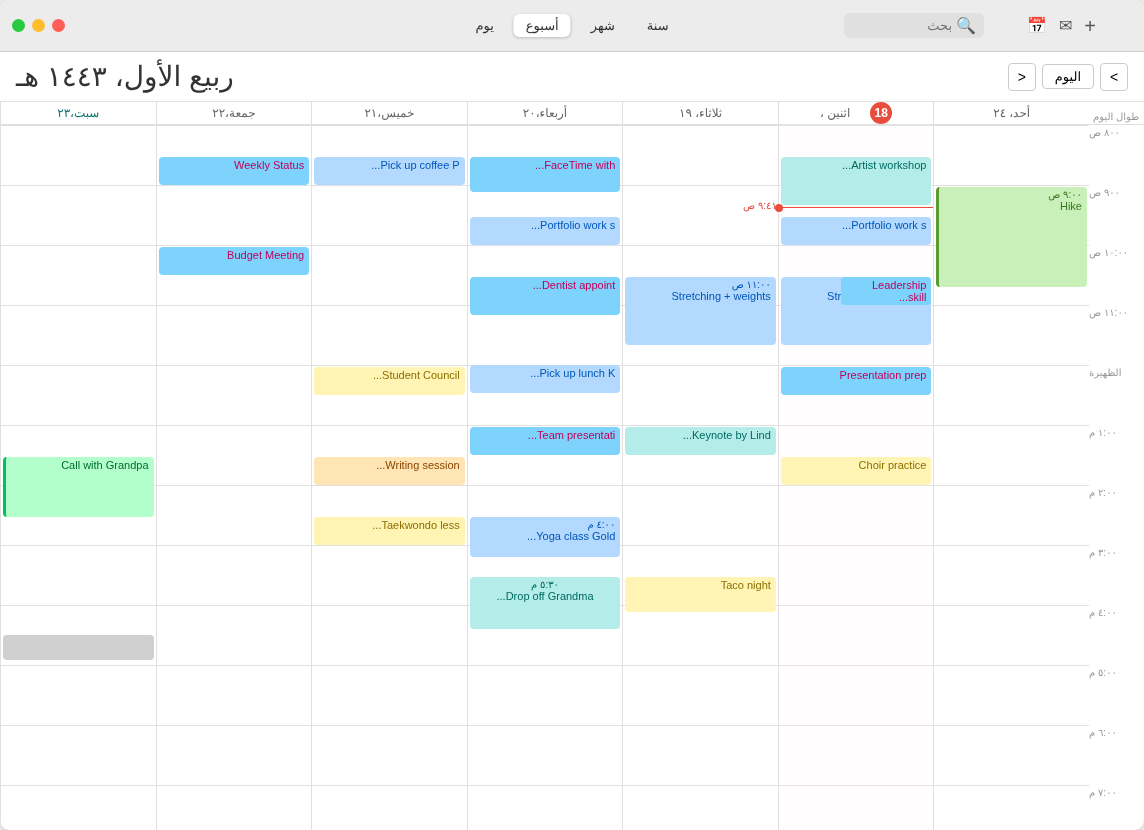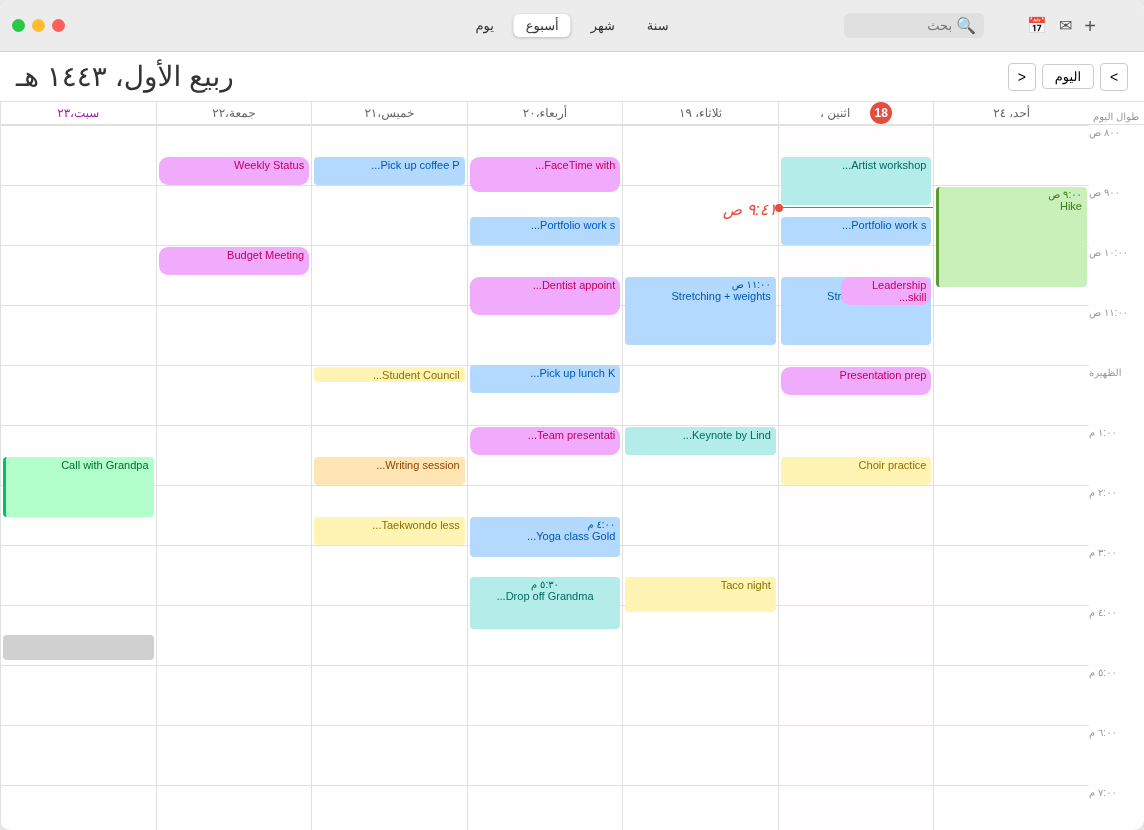--- a/index.html
+++ b/index.html
@@ -214,21 +214,21 @@
       border-radius: 4px;
       padding: 2px 5px;
       font-size: 11px;
       font-weight: 500;
       overflow: hidden;
       cursor: pointer;
       left: 2px;
       right: 2px;
     }
 
-    .event-pink { background: #f0abfc; color: #c0005a; border-radius: 9px; }
+    .event-pink { background: #7dd3fc; color: #c0005a; }
     .event-blue { background: #b3d9ff; color: #0057b8; }
     .event-teal { background: #b3ece8; color: #006b60; }
     .event-green-light { background: #c8f0b8; color: #3a7a20; }
     .event-yellow { background: #fff4b3; color: #8a7000; }
     .event-orange { background: #ffe5b3; color: #8a4500; }
     .event-green-dark { background: #b3ffcc; color: #006b30; border-left: 3px solid #00c060; }
   </style>
 </head>
 <body>
 
@@ -291,21 +291,21 @@
           <div class="day-header">
             <span style="font-size:12px; color:#666;">أربعاء،٢٠</span>
           </div>
           <div class="day-header">
             <span style="font-size:12px; color:#666;">خميس،٢١</span>
           </div>
           <div class="day-header">
             <span style="font-size:12px; color:#666;">جمعة،٢٢</span>
           </div>
           <div class="day-header">
-            <span style="font-size:12px; color:#a21caf;">سبت،٢٣</span>
+            <span style="font-size:12px; color:#0f766e;">سبت،٢٣</span>
           </div>
         </div>
       </div>
 
       <div class="scroll-area">
         <div style="display:flex; min-height:720px;">
 
           <div style="width:55px; flex-shrink:0;">
             <div class="time-slot-lbl">٨٠٠ ص</div>
             <div class="time-slot-lbl">٩٠٠ ص</div>
@@ -369,21 +369,21 @@
               <div class="event event-pink" style="top:242px; height:28px;">
                 Presentation prep
               </div>
 
               <div class="event event-yellow" style="top:332px; height:28px;padding-left:24px;">
                 Choir practice
               </div>
 
               <div style="position:absolute;left:0;right:0;top:82px;border-top:1px solid #e74c3c;z-index:10;">
                 <div style="width:8px;height:8px;background:#e74c3c;border-radius:50%;position:absolute;left:-4px;top:-4px;"></div>
-                <div style="position:absolute;right:100%;top:-8px;font-size:16px;color:#e74c3c;white-space:nowrap;padding-right:2px;font-style:italic;">٩:٤١ ص</div>
+                <div style="position:absolute;right:100%;top:-8px;font-size:10px;color:#e74c3c;white-space:nowrap;padding-right:2px;">٩:٤١ ص</div>
               </div>
             </div>
 
             <div class="day-column" style="height:720px;">
 
               <div class="event event-blue" style="top:152px; height:68px;">
                 <div style="font-size:10px;">١١:٠٠ ص</div>
                 Stretching + weights
               </div>
 
@@ -428,21 +428,21 @@
                 Drop off Grandma...
               </div>
             </div>
 
             <div class="day-column" style="height:720px;">
 
               <div class="event event-blue" style="top:32px; height:28px;">
                 Pick up coffee  P...
               </div>
 
-              <div class="event event-yellow" style="top:242px; height:15px;padding-left:48px;">
+              <div class="event event-yellow" style="top:242px; height:28px;padding-left:48px;">
                 Student Council...
               </div>
 
               <div class="event event-orange" style="top:332px; height:28px;">
                 Writing session...
               </div>
 
               <div class="event event-yellow" style="top:392px; height:28px;">
                 Taekwondo less...
               </div>

